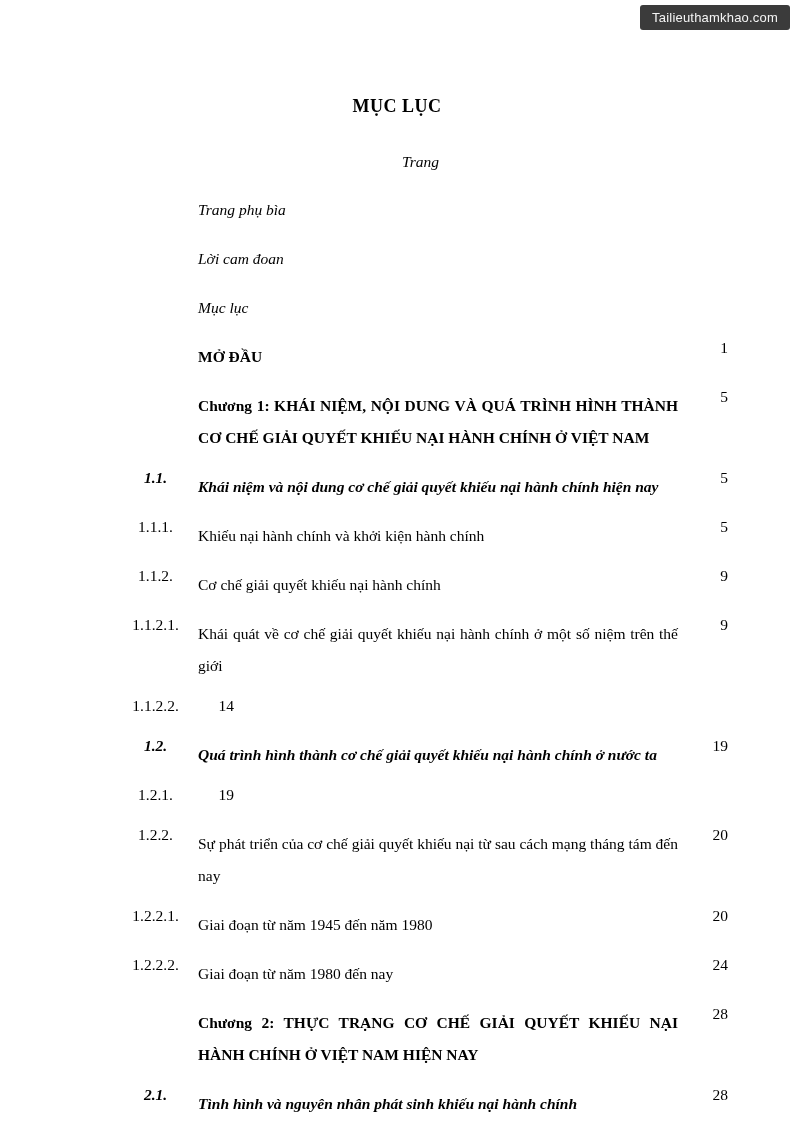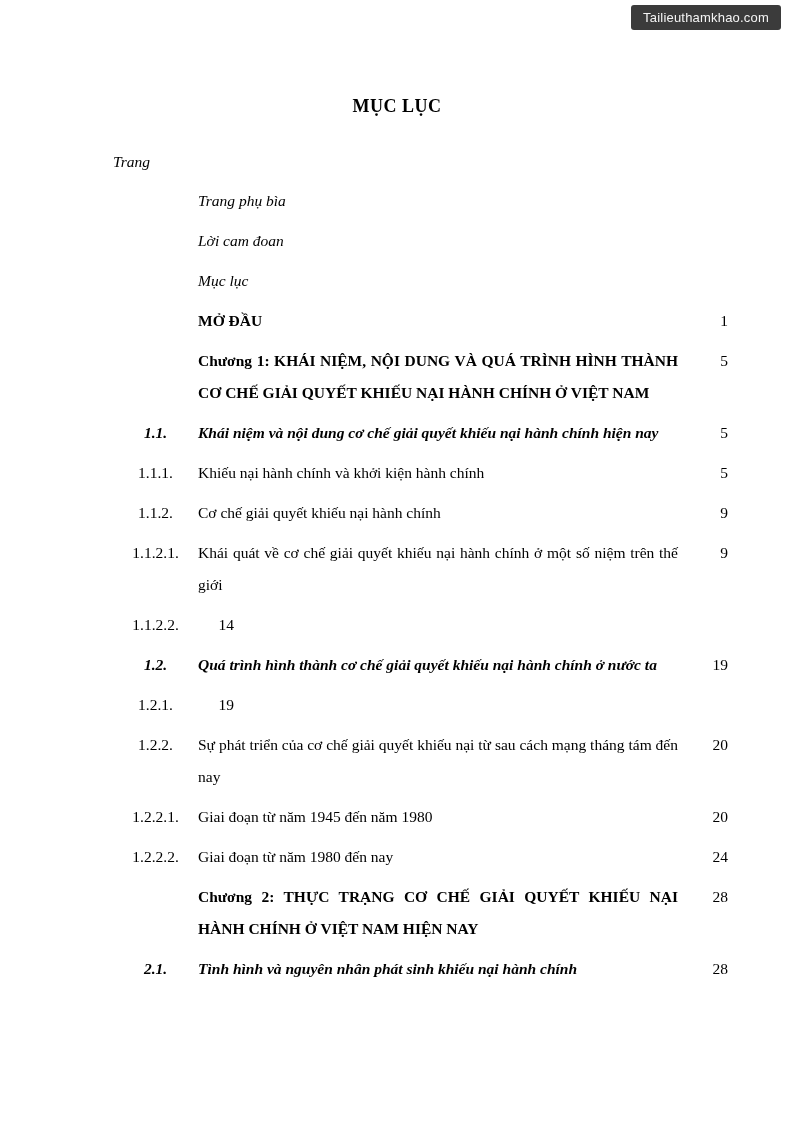--- a/index.html
+++ b/index.html
@@ -13,41 +13,41 @@
     height: 1123px;
     background: #ffffff;
     font-family: "Liberation Serif", serif;
     color: #000000;
     overflow: hidden;
     margin: 0 auto;
   }
   .watermark-badge {
     position: absolute;
     top: 5px;
-    right: 13px;
+    right: 4px;
     background: #3b3b3b;
     color: #f5f5f5;
     font-family: "Liberation Sans", sans-serif;
     font-size: 13px;
     padding: 5px 12px;
     border-radius: 3px;
     letter-spacing: 0.2px;
   }
   .doc-title {
     text-align: center;
     font-weight: bold;
     font-size: 18px;
     padding-top: 96px;
     letter-spacing: 0.5px;
   }
   .content {
     padding: 0 66px 0 113px; 
   }
   .trang-label {
-    text-align: left;
+    text-align: center;
     font-style: italic;
     font-size: 15.5px;
     margin-top: 36px;
     margin-bottom: 14px;
   }
   .toc {
     font-size: 15.5px;
   }
   .toc-row {
     display: flex;
@@ -57,20 +57,21 @@
   }
   .toc-num {
     width: 85px;
     flex-shrink: 0;
     text-align: center;
   }
   .toc-text {
     flex: 1;
     text-align: justify;
     padding-right: 14px;
+    margin-top: 9px;
   }
   .toc-page {
     width: 36px;
     flex-shrink: 0;
     text-align: right;
   }
   
   .toc-row.italic .toc-text {
     font-style: italic;
   }

